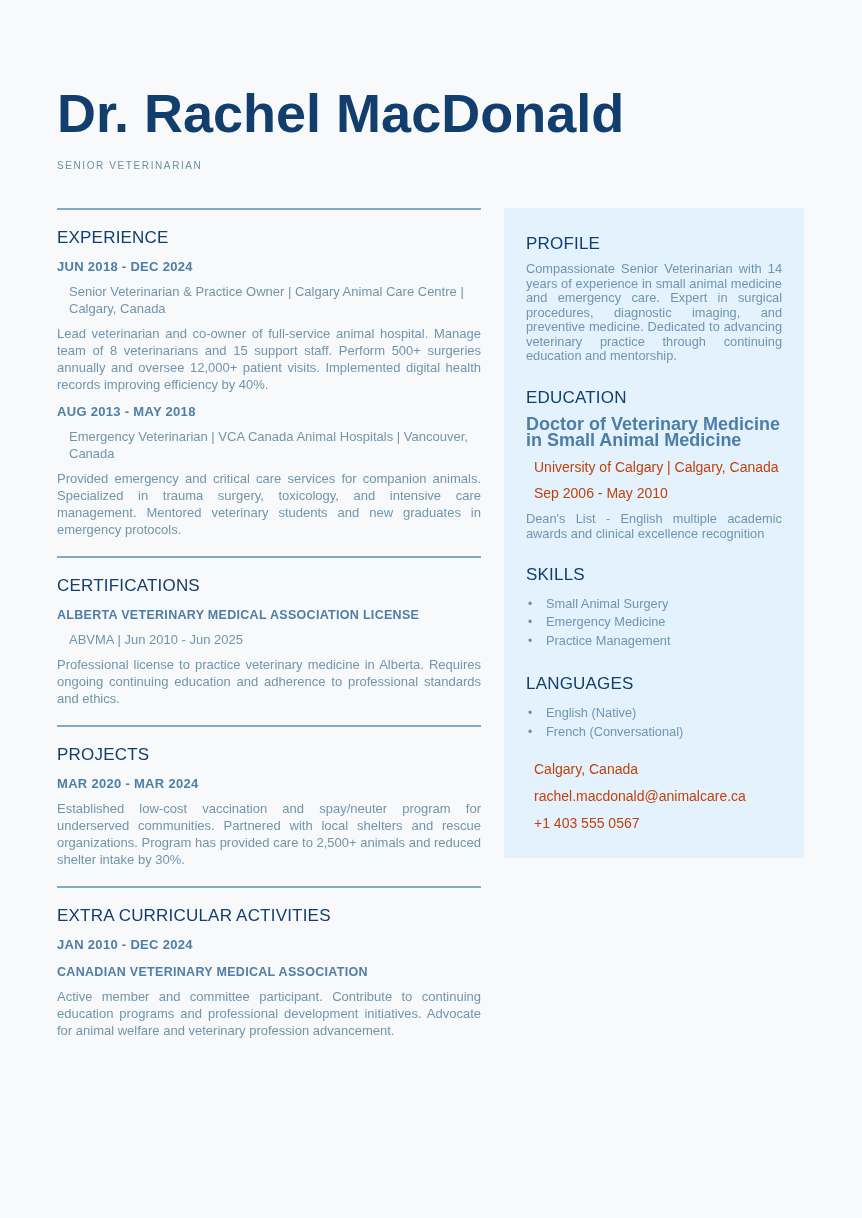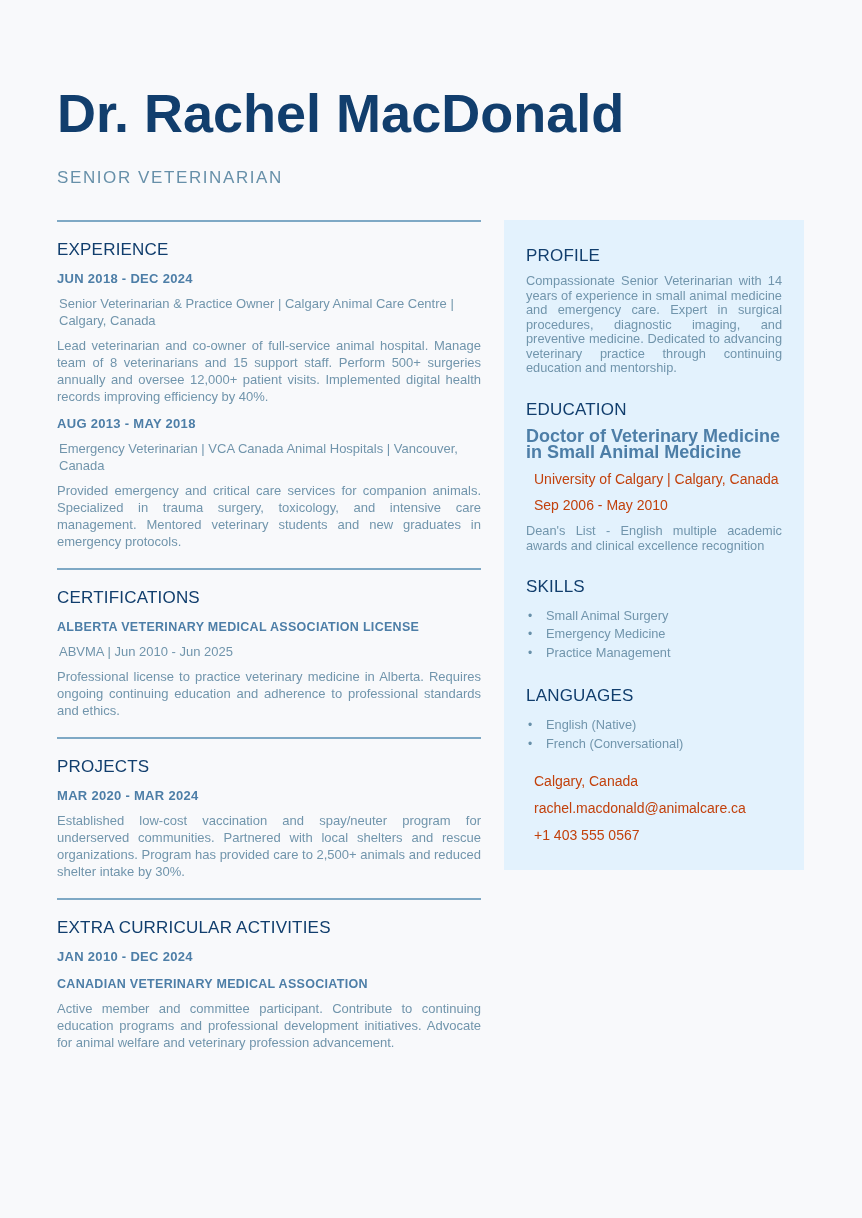--- a/index.html
+++ b/index.html
@@ -11,21 +11,21 @@
   }
   .page{position:relative;width:862px;height:1218px;overflow:hidden;}
 
   
   .header{padding:86px 26px 0 57px;}
   .name{
     margin:0;font-size:54px;font-weight:bold;line-height:54px;
     color:#113e6d;letter-spacing:0px;
   }
   .subtitle{
-    margin-top:30px;font-size:17px;line-height:16px;
+    margin-top:18px;font-size:10px;line-height:16px;
     color:#6790a9;letter-spacing:1.6px;font-weight:400;
   }
 
   
   .columns{
     display:flex;align-items:flex-start;
     margin:34px 0 0 57px;width:748px;gap:23px;
   }
   .left-col{width:424px;flex:0 0 424px;}
   .divider{
@@ -40,21 +40,21 @@
   }
   .dates{
     margin:11px 0 0 0;font-size:13px;line-height:16px;
     font-weight:bold;color:#4d7ea7;letter-spacing:.3px;
   }
   .subhead{
     margin:11px 0 0 0;font-size:12.5px;line-height:16px;
     font-weight:bold;color:#4d7ea7;letter-spacing:.3px;
   }
   .role{
-    margin:8px 0 0 2px;font-size:13px;line-height:17px;color:#7195ac;
+    margin:8px 0 0 12px;font-size:13px;line-height:17px;color:#7195ac;
   }
   .desc{
     margin:8px 0 0 0;font-size:13px;line-height:17px;color:#7195ac;
     text-align:justify;
   }
 
   
   .sidebar{
     flex:0 0 300px;width:300px;box-sizing:border-box;
     background:#e3f2fd;padding:26px 22px 28px 22px;

